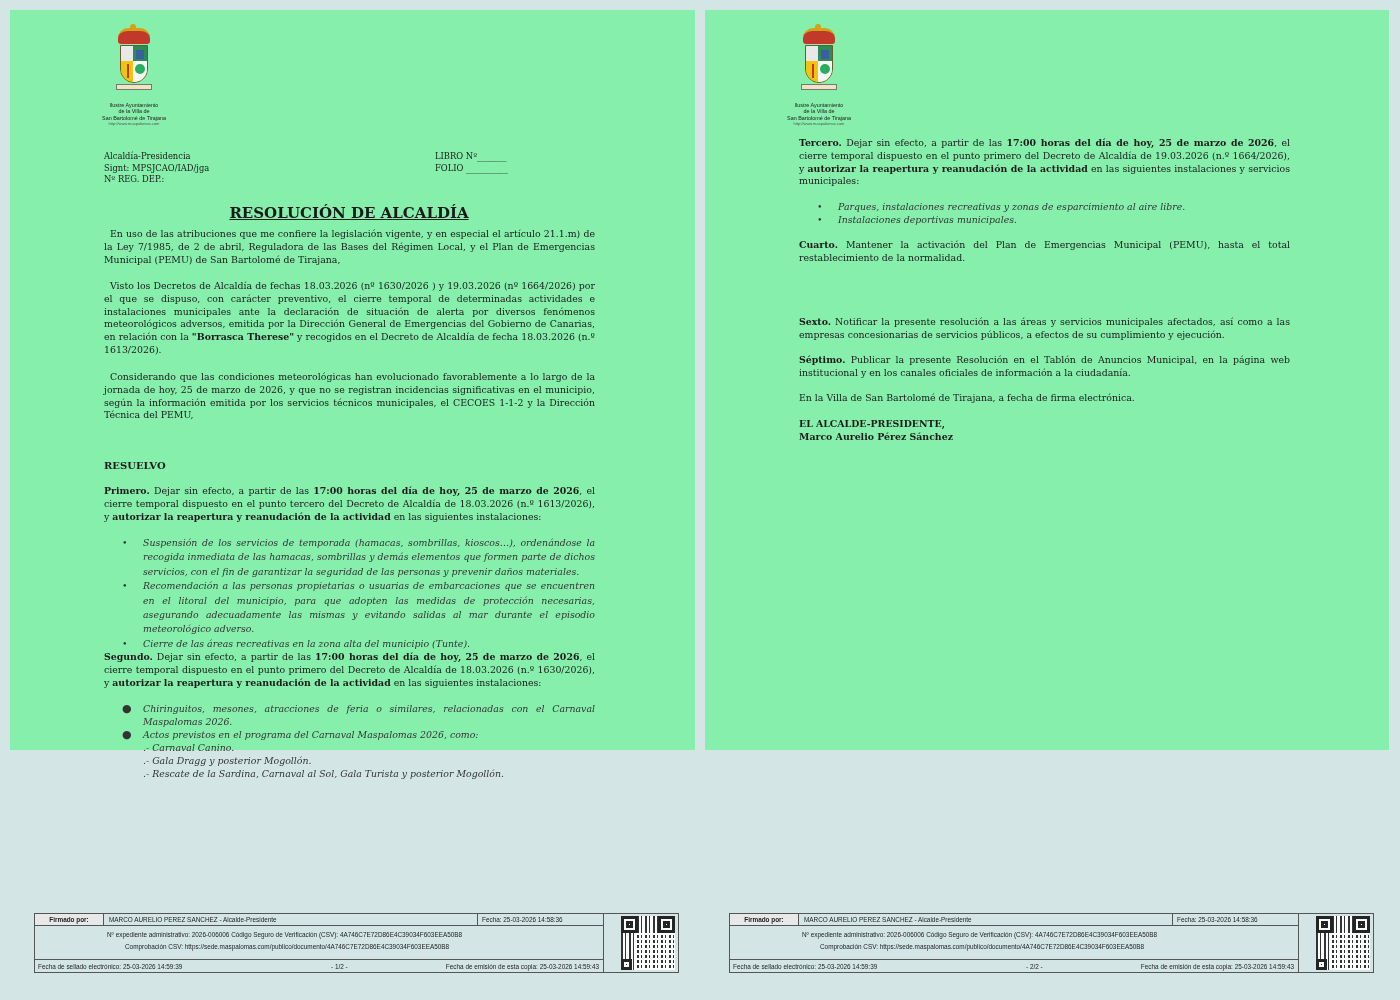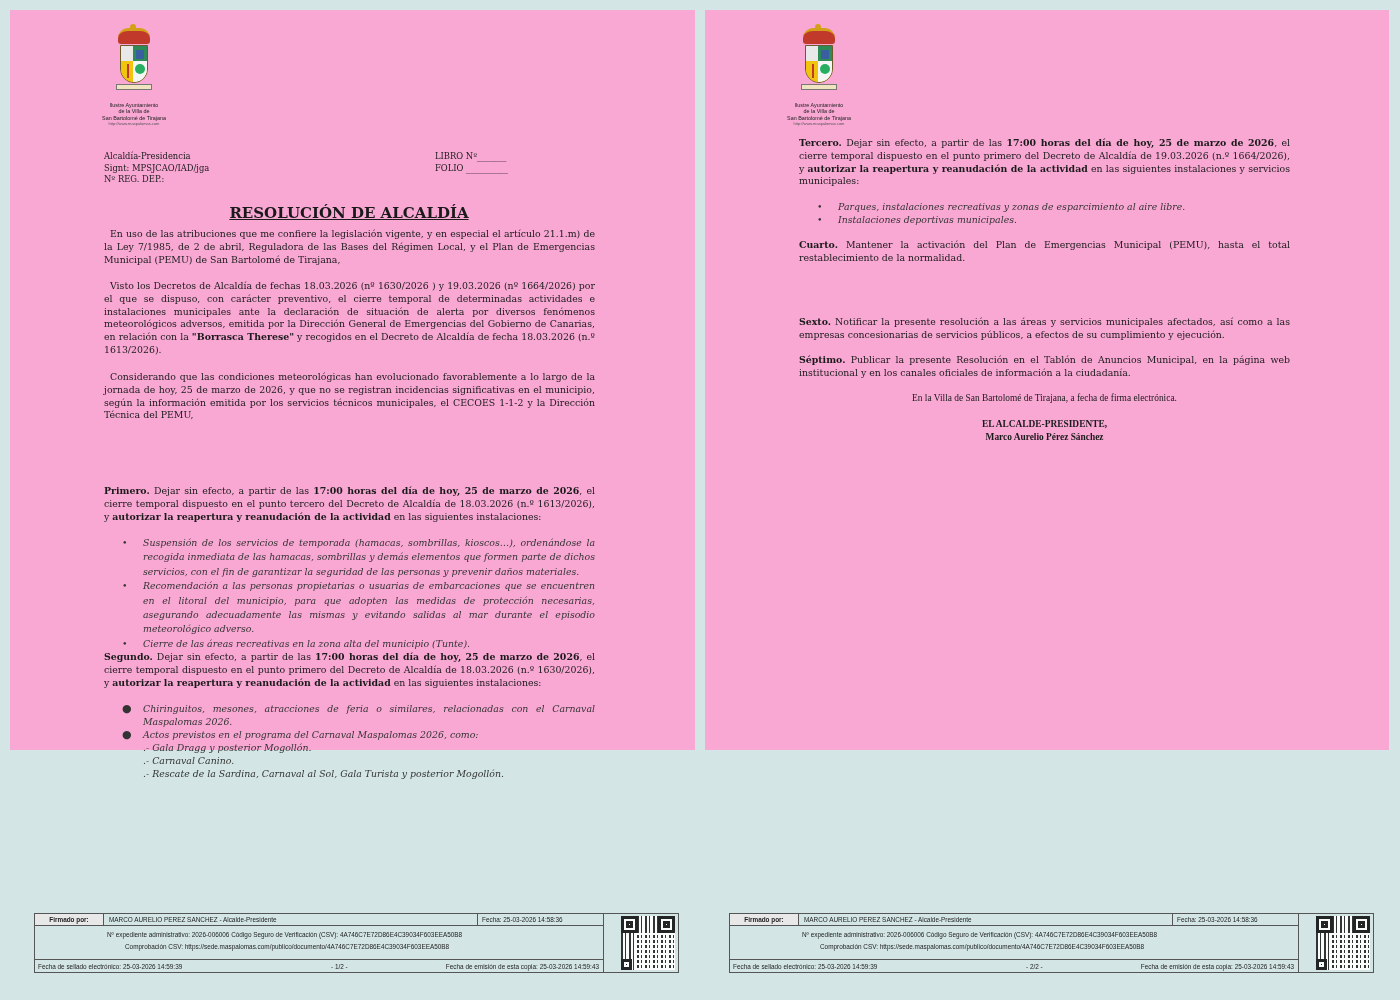--- a/index.html
+++ b/index.html
@@ -1,19 +1,19 @@
 <!DOCTYPE html>
 <html><head>
   <meta charset="utf-8">
   <style>
     * { box-sizing: border-box; margin: 0; padding: 0; }
     html, body { width: 1400px; height: 1000px; overflow: hidden; }
     body { background: #d3e6e5; position: relative; font-family: "DejaVu Serif", serif; color: #1a1a1a; }
 
-    .page { position: absolute; top: 10px; width: 685px; height: 740px; background: #f9a8d4; }
+    .page { position: absolute; top: 10px; width: 685px; height: 740px; background: #86efac; }
     .page.p1 { left: 10px; }
     .page.p2 { left: 705px; width: 684px; }
 
     
     .logo { position: absolute; top: 18px; width: 80px; text-align: center; }
     .p1 .logo { left: 84px; }
     .p2 .logo { left: 74px; }
     .crest { width: 42px; margin: 0 auto; position: relative; height: 70px; }
     .crest .crown { position: absolute; left: 5px; top: 0; width: 32px; height: 16px; background: #c0392b; border-radius: 10px 10px 3px 3px; border-top: 3px solid #d4a017; }
     .crest .crown::before { content: ""; position: absolute; left: 12px; top: -7px; width: 6px; height: 6px; background: #d4a017; border-radius: 50%; }
@@ -32,21 +32,21 @@
     
     .meta-left { position: absolute; left: 94px; top: 141px; font-size: 8.4px; line-height: 11.6px; }
     .meta-right { position: absolute; left: 425px; top: 141px; font-size: 8.4px; line-height: 11.6px; }
 
     .title { position: absolute; left: 94px; width: 490px; top: 194px; text-align: center; font-weight: bold; font-size: 15px; text-decoration: underline; }
 
     .text-block { position: absolute; left: 94px; width: 491px; font-size: 9.4px; line-height: 12.8px; text-align: justify; }
     .p2 .text-block { left: 94px; width: 491px; }
     .indent { text-indent: 6px; }
     .b { font-weight: bold; }
-    .center { text-align: center; font-family: Liberation Serif, serif; }
+    .center { text-align: left; }
 
     ul.items { position: absolute; left: 112px; width: 473px; list-style: none; font-size: 9.4px; line-height: 14.4px; font-style: italic; text-align: justify; color: #333; }
     ul.items li { position: relative; padding-left: 21px; }
     ul.items li .bullet { position: absolute; left: 0; top: 0; font-style: normal; }
     ul.items.dots li .bullet { font-size: 11px; }
     .sub { padding-left: 42px; font-style: italic; }
 
     
     .footer { position: absolute; left: 24px; top: 903px; width: 645px; height: 60px; border: 1px solid #555; font-family: "Liberation Sans", sans-serif; font-size: 6.4px; color: #222; }
     .f-row1 { position: absolute; left: 0; top: 0; width: 568px; height: 12px; border-bottom: 1px solid #555; }
@@ -107,36 +107,37 @@
 
   <div class="title">RESOLUCIÓN DE ALCALDÍA</div>
 
   <p class="text-block indent" style="top:218px">En uso de las atribuciones que me confiere la legislación vigente, y en especial el artículo 21.1.m) de la Ley 7/1985, de 2 de abril, Reguladora de las Bases del Régimen Local, y el Plan de Emergencias Municipal (PEMU) de San Bartolomé de Tirajana,</p>
 
   <p class="text-block indent" style="top:270px"><span>Visto los Decretos de Alcaldía de fechas 18.03.2026 (nº 1630/2026 ) y 19.03.2026 (nº 1664/2026) por el que se dispuso, con carácter preventivo, el cierre temporal de determinadas actividades e instalaciones municipales ante la declaración de situación de alerta por diversos fenómenos meteorológicos adversos, emitida por la Dirección General de Emergencias del Gobierno de Canarias, en relación con la </span><span class="b">"Borrasca Therese"</span><span> y recogidos en el Decreto de Alcaldía de fecha 18.03.2026 (n.º 1613/2026).</span></p>
 
   <p class="text-block indent" style="top:361px">Considerando que las condiciones meteorológicas han evolucionado favorablemente a lo largo de la jornada de hoy, 25 de marzo de 2026, y que no se registran incidencias significativas en el municipio, según la información emitida por los servicios técnicos municipales, el CECOES 1-1-2 y la Dirección Técnica del PEMU,</p>
 
 
+  <div class="text-block center b" style="top:450px; font-size:10px;">RESUELVO</div>
 
   <p class="text-block" style="top:475px"><span class="b">Primero.</span><span> Dejar sin efecto, a partir de las </span><span class="b">17:00 horas del día de hoy, 25 de marzo de 2026</span><span>, el cierre temporal dispuesto en el punto tercero del Decreto de Alcaldía de 18.03.2026 (n.º 1613/2026), y </span><span class="b">autorizar la reapertura y reanudación de la actividad</span><span> en las siguientes instalaciones:</span></p>
 
   <ul class="items" style="top:526px">
     <li><span class="bullet">•</span><span>Suspensión de los servicios de temporada (hamacas, sombrillas, kioscos…), ordenándose la recogida inmediata de las hamacas, sombrillas y demás elementos que formen parte de dichos servicios, con el fin de garantizar la seguridad de las personas y prevenir daños materiales.</span></li>
     <li><span class="bullet">•</span><span>Recomendación a las personas propietarias o usuarias de embarcaciones que se encuentren en el litoral del municipio, para que adopten las medidas de protección necesarias, asegurando adecuadamente las mismas y evitando salidas al mar durante el episodio meteorológico adverso.</span></li>
     <li><span class="bullet">•</span><span>Cierre de las áreas recreativas en la zona alta del municipio (Tunte).</span></li>
   </ul>
 
   <p class="text-block" style="top:641px"><span class="b">Segundo.</span><span> Dejar sin efecto, a partir de las </span><span class="b">17:00 horas del día de hoy, 25 de marzo de 2026</span><span>, el cierre temporal dispuesto en el punto primero del Decreto de Alcaldía de 18.03.2026 (n.º 1630/2026), y </span><span class="b">autorizar la reapertura y reanudación de la actividad</span><span> en las siguientes instalaciones:</span></p>
 
   <ul class="items dots" style="top:692px; line-height:13px;">
     <li><span class="bullet">●</span><span>Chiringuitos, mesones, atracciones de feria o similares, relacionadas con el Carnaval Maspalomas 2026.</span></li>
     <li><span class="bullet">●</span><span>Actos previstos en el programa del Carnaval Maspalomas 2026, como:</span></li>
+    <li class="sub">.-  Carnaval Canino.</li>
     <li class="sub">.-   Gala Dragg y posterior Mogollón.</li>
-    <li class="sub">.-  Carnaval Canino.</li>
     <li class="sub">.-  Rescate de la Sardina, Carnaval al Sol, Gala Turista y posterior Mogollón.</li>
   </ul>
 
   <div class="footer">
     <div class="f-row1">
       <div class="f-signed-label">Firmado por:</div>
       <div class="f-signer">MARCO AURELIO PEREZ SANCHEZ - Alcalde-Presidente</div>
       <div class="f-date">Fecha: 25-03-2026 14:58:36</div>
     </div>
     <div class="f-row2">

